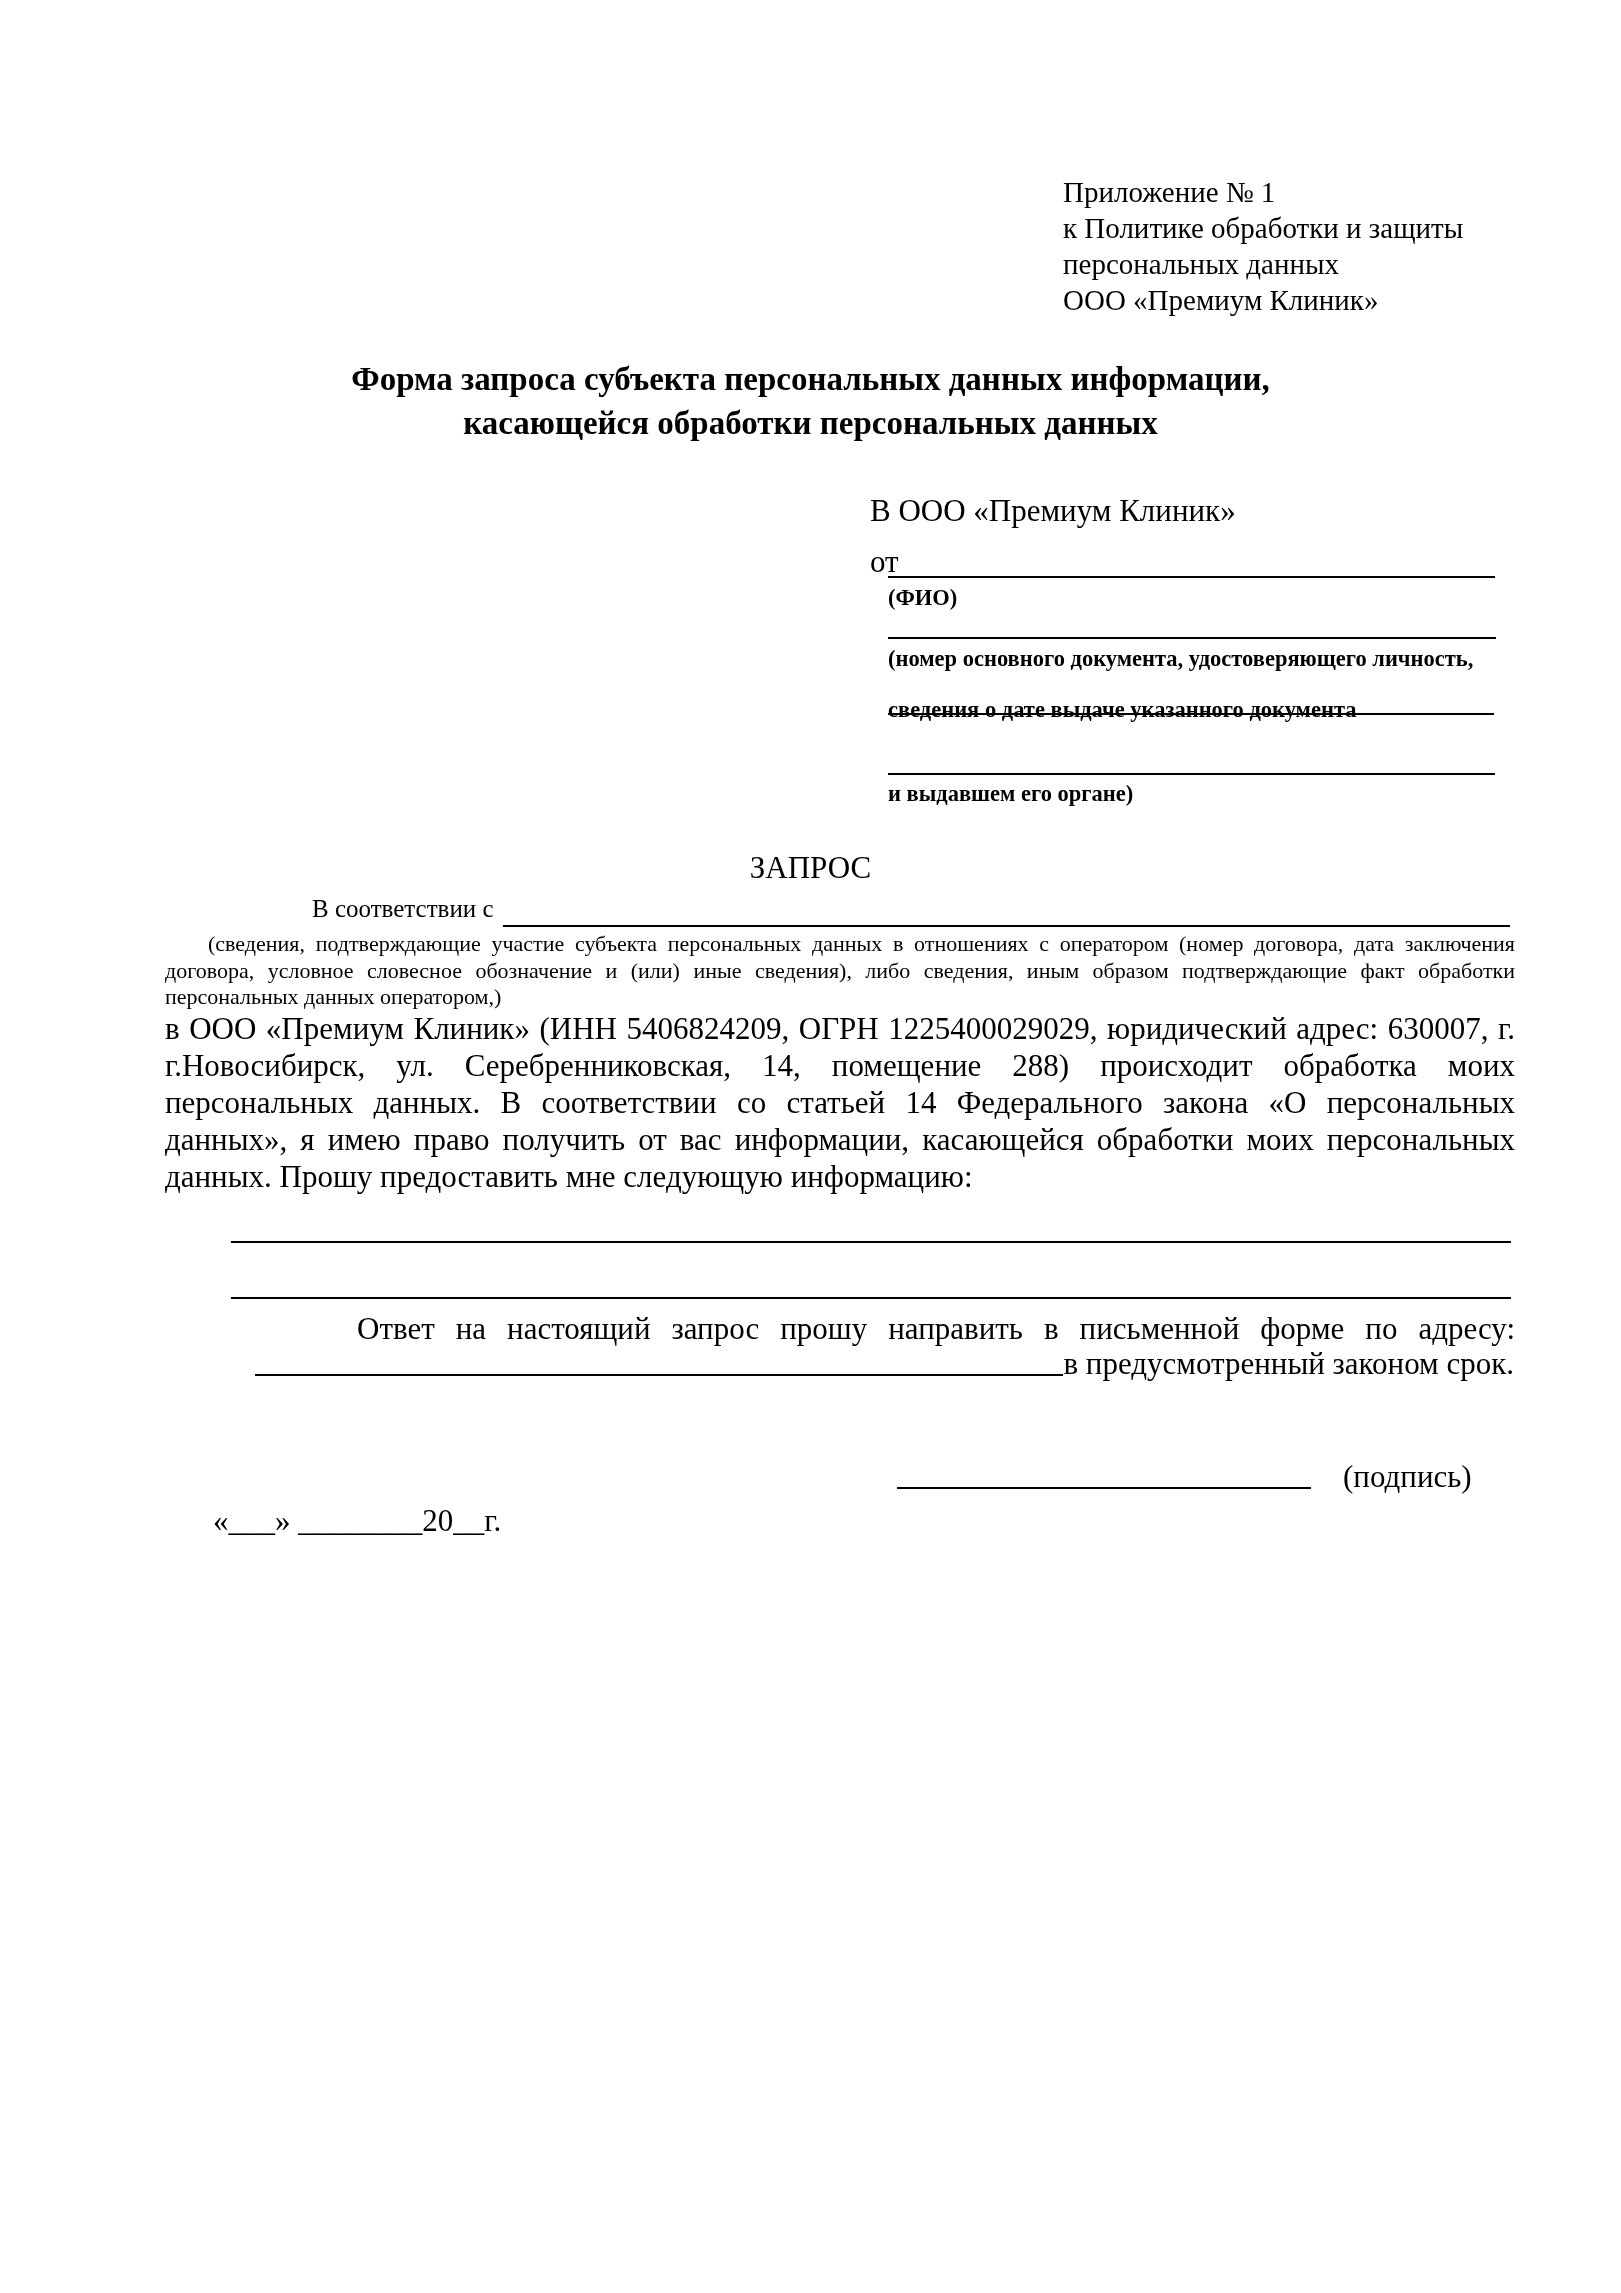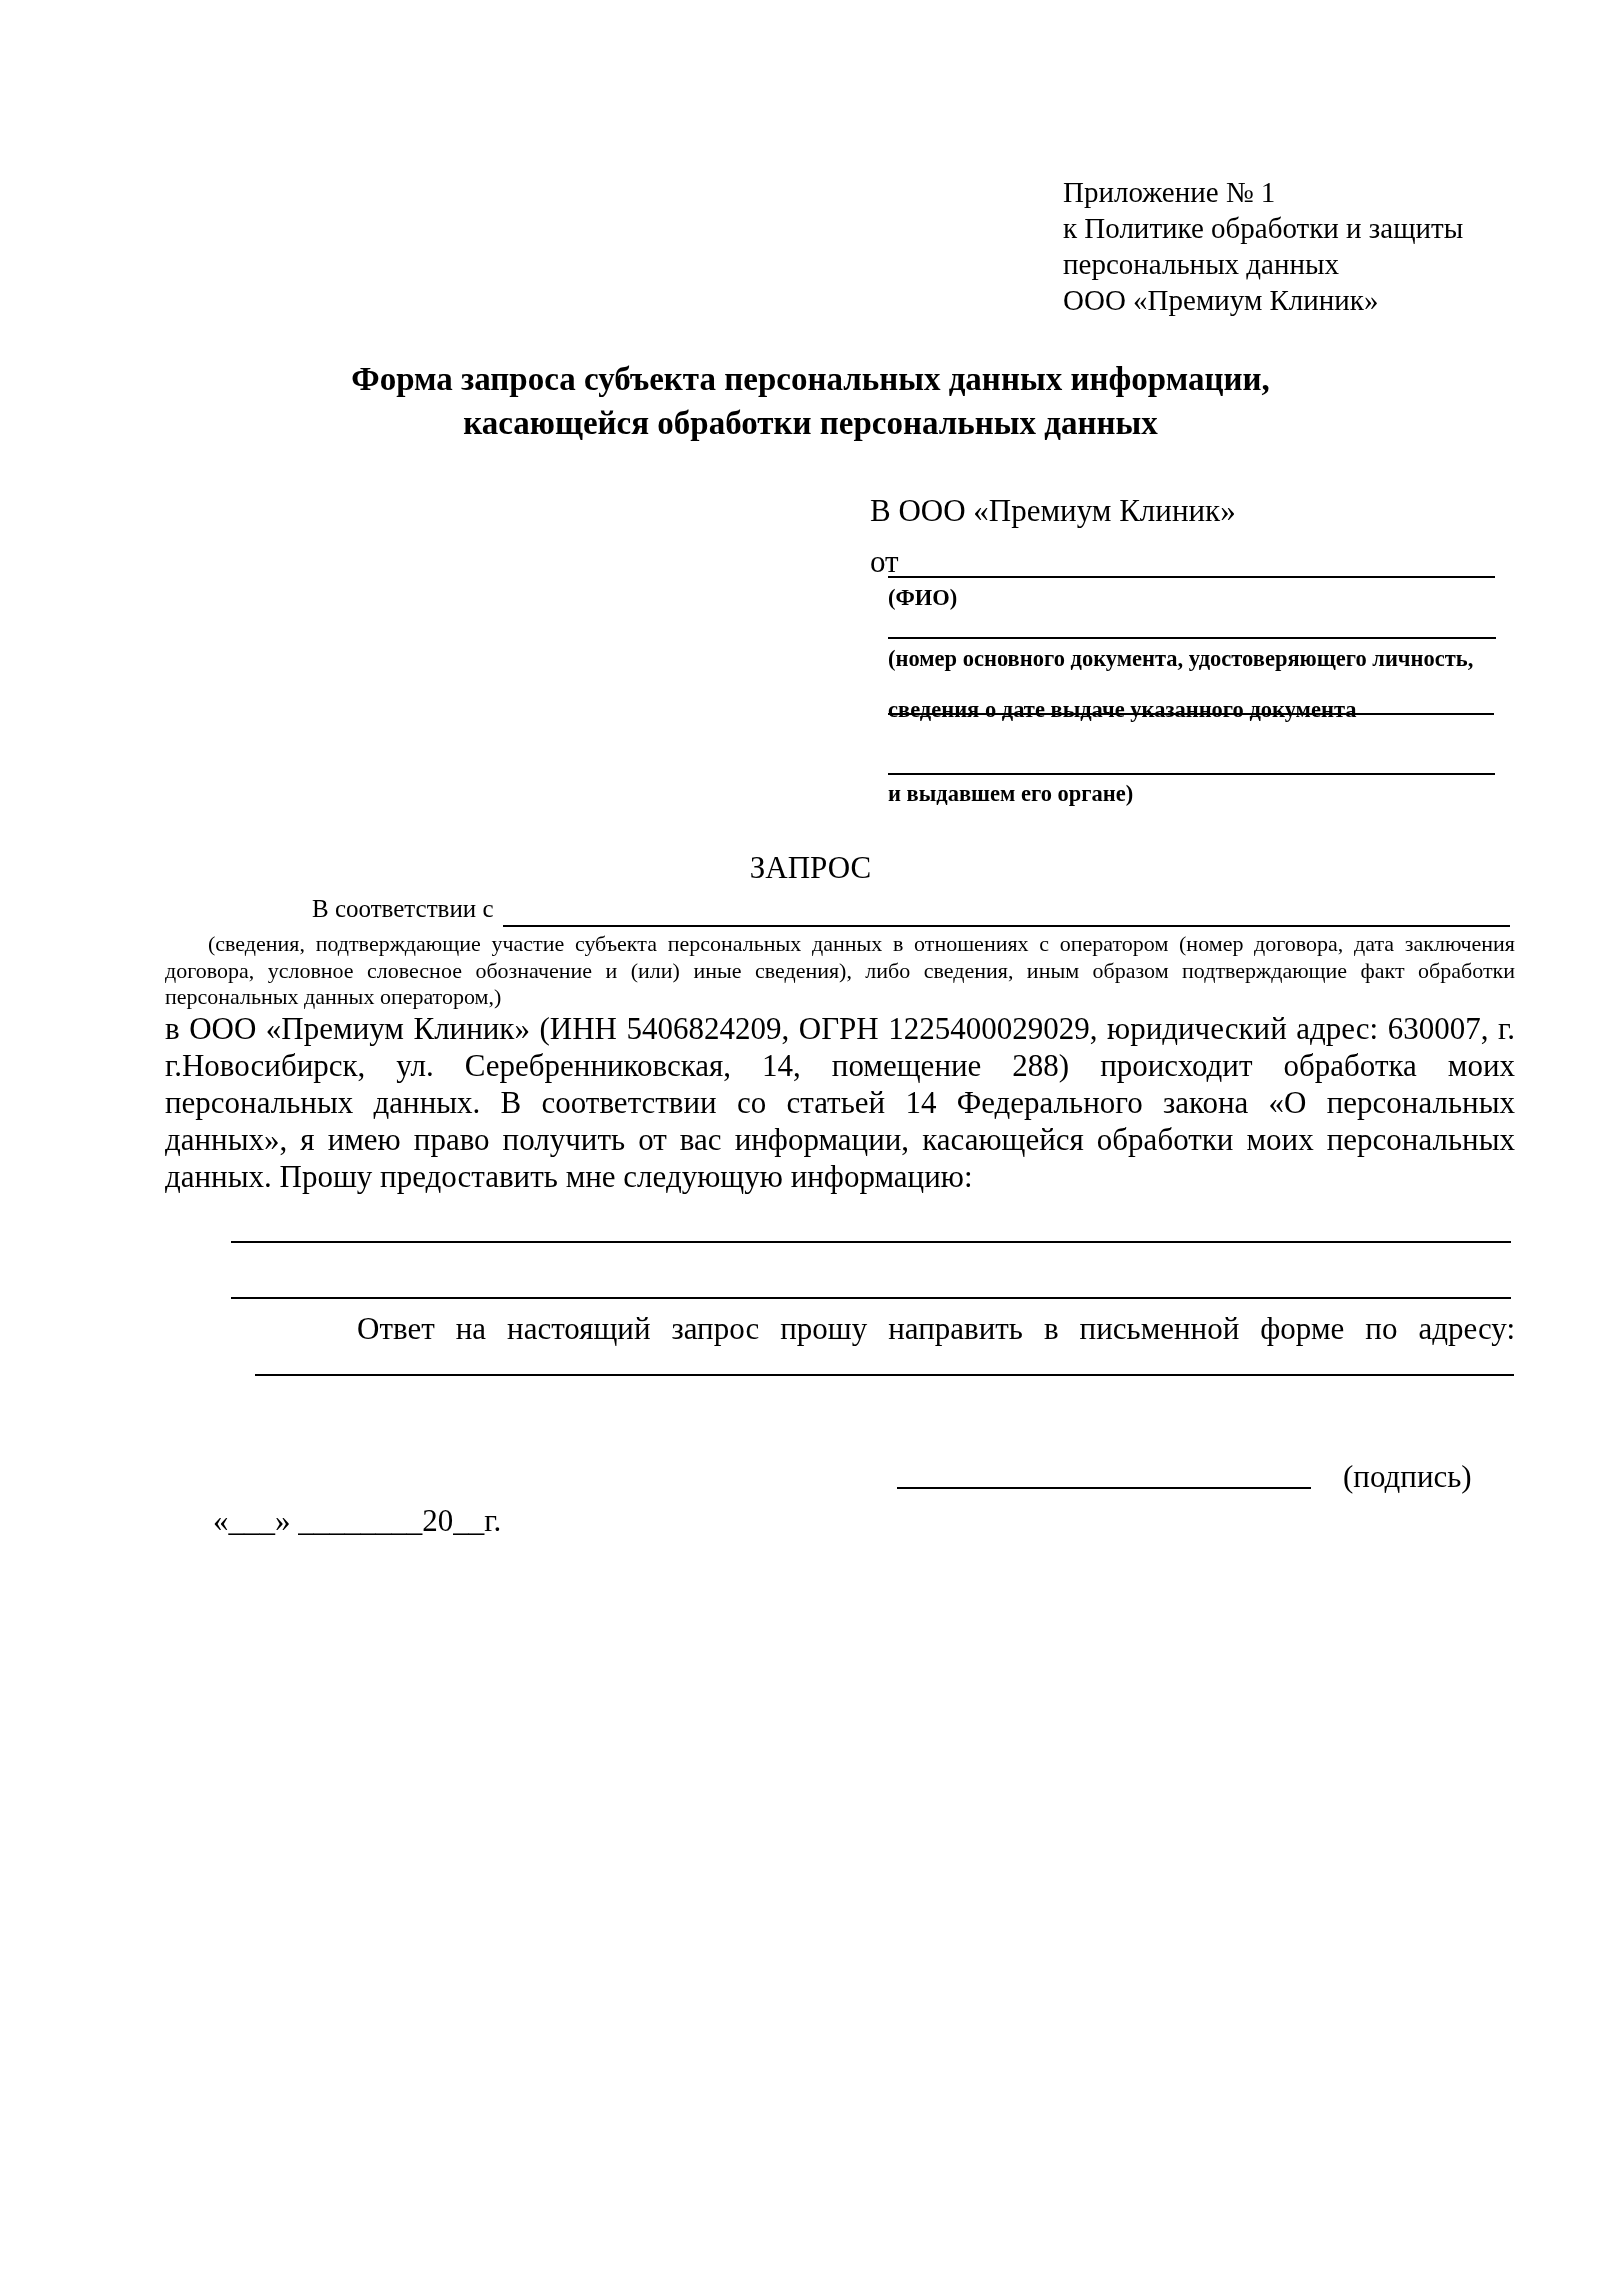--- a/index.html
+++ b/index.html
@@ -201,20 +201,21 @@
 
   <div class="bodytext">в ООО «Премиум Клиник» (ИНН 5406824209, ОГРН 1225400029029, юридический адрес: 630007, г. г.Новосибирск, ул. Серебренниковская, 14, помещение 288) происходит обработка моих персональных данных. В соответствии со статьей 14 Федерального закона «О персональных данных», я имею право получить от вас информации, касающейся обработки моих персональных данных. Прошу предоставить мне следующую информацию:</div>
 
   <div class="uline blank1"></div>
   <div class="uline blank2"></div>
 
   <div class="reply1">Ответ на настоящий запрос прошу направить в письменной форме по адресу:</div>
 
   <div class="reply2">
     <span class="wline"></span>
+    <span class="tail">в предусмотренный законом срок.</span>
   </div>
 
   <div class="dateline">«___» ________20__г.</div>
 
   <div class="sigrow">
     <span class="sline"></span>
     <span class="cap">(подпись)</span>
   </div>
 
 </div>

